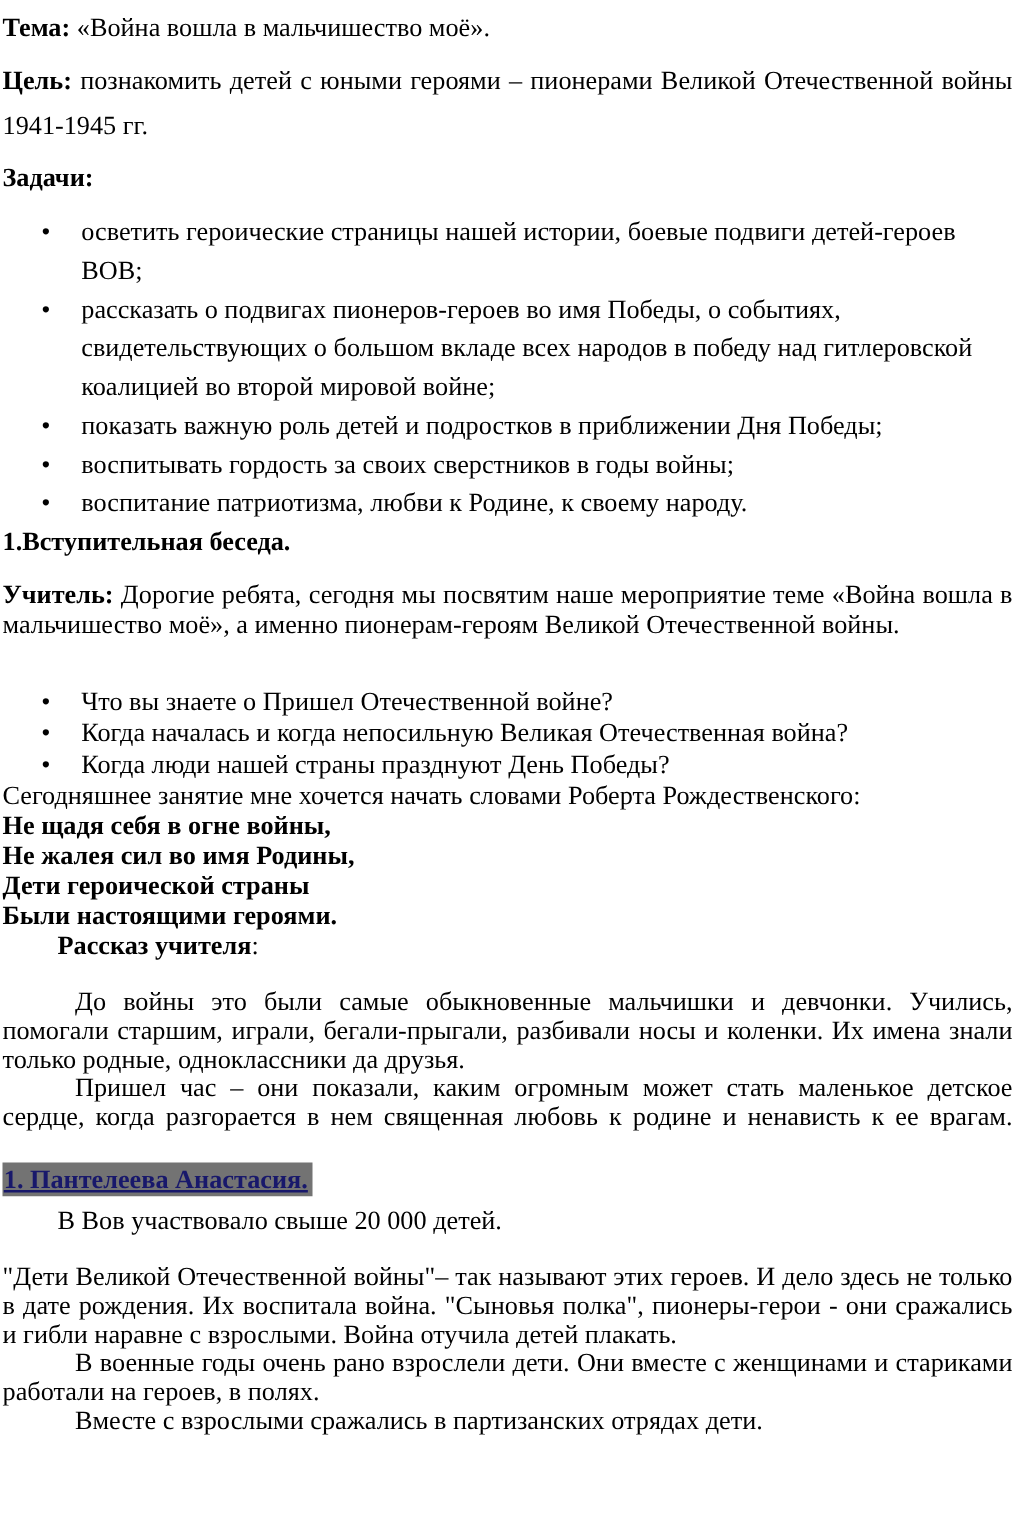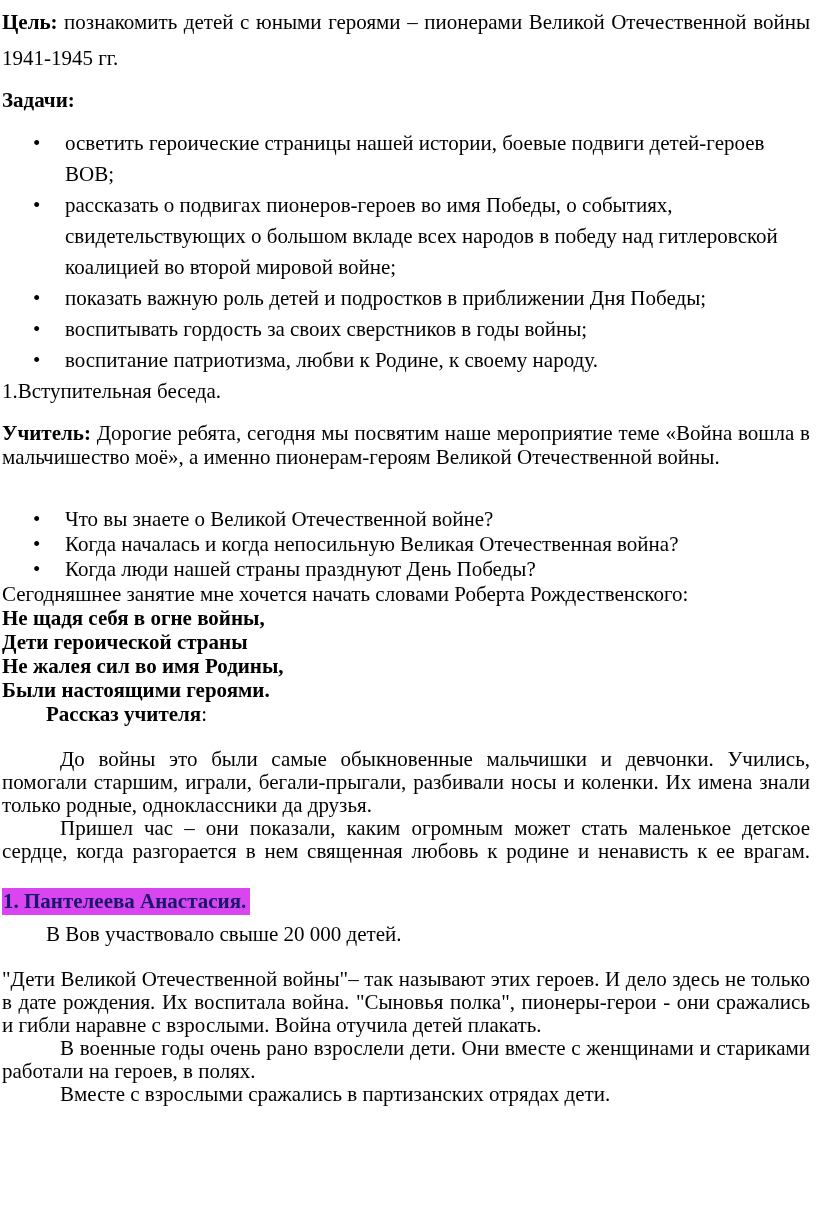--- a/index.html
+++ b/index.html
@@ -25,66 +25,67 @@
   .just-last{text-align:justify; text-align-last:justify;}
   .ind{text-indent:58px;}
   ul.doc-list{margin:0; padding:0; list-style:none;}
   ul.doc-list li{position:relative; padding-left:63px;}
   ul.doc-list .blt{position:absolute; left:31px; top:0;}
   .tasks{line-height:31px; margin-bottom:12px;}
   .questions{line-height:25px; margin-bottom:22px;}
   .poem p{font-weight:bold; line-height:24px;}
   .poem{}
   .hl{font-weight:bold; padding:1px 4px 2px 1px;}
-  .h-sec1{font-weight:normal; line-height:31px; margin-bottom:14px;}
+  .h-sec1{font-weight:bold; line-height:31px; margin-bottom:14px;}
   .h2-wrap{line-height:28px; margin-bottom:7px;}
 </style>
 </head>
 <body>
 
 <div class="page">
 
+  <p class="lh36 mb6"><b>Тема:</b><span> «Война вошла в мальчишество моё».</span></p>
 
   <p class="lh36 mb6 just"><b>Цель:</b><span> познакомить детей с юными героями – пионерами Великой Отечественной войны 1941-1945 гг.</span></p>
 
   <p class="lh36 mb10"><b>Задачи:</b></p>
 
   <ul class="doc-list tasks">
     <li><span class="blt">•</span><span>осветить героические страницы нашей истории, боевые подвиги детей-героев ВОВ;</span></li>
     <li><span class="blt">•</span><span>рассказать о подвигах пионеров-героев во имя Победы, о событиях, свидетельствующих о большом вкладе всех народов в победу над гитлеровской коалицией во второй мировой войне;</span></li>
     <li><span class="blt">•</span><span>показать важную роль детей и подростков в приближении Дня Победы;</span></li>
     <li><span class="blt">•</span><span>воспитывать гордость за своих сверстников в годы войны;</span></li>
     <li><span class="blt">•</span><span>воспитание патриотизма, любви к Родине, к своему народу.</span></li>
   </ul>
 
   <p class="h-sec1">1.Вступительная беседа.</p>
 
   <p class="lh24 mb26 just"><b>Учитель:</b><span> Дорогие ребята, сегодня мы посвятим наше мероприятие теме «Война вошла в мальчишество моё», а именно пионерам-героям Великой Отечественной войны.</span></p>
 
   <ul class="doc-list questions">
-    <li><span class="blt">•</span><span>Что вы знаете о Великой Отечественной войне?</span></li>
+    <li><span class="blt">•</span><span>Что вы знаете о Пришел Отечественной войне?</span></li>
     <li><span class="blt">•</span><span>Когда началась и когда непосильную Великая Отечественная война?</span></li>
     <li><span class="blt">•</span><span>Когда люди нашей страны празднуют День Победы?</span></li>
   </ul>
 
   <p class="lh24">Сегодняшнее занятие мне хочется начать словами Роберта Рождественского:</p>
 
   <div class="poem">
     <p>Не щадя себя в огне войны,</p>
+    <p>Не жалея сил во имя Родины,</p>
     <p>Дети героической страны</p>
-    <p>Не жалея сил во имя Родины,</p>
     <p>Были настоящими героями.</p>
   </div>
 
   <p class="lh24 mb22"><b>Рассказ учителя</b><span>:</span></p>
 
   <p class="lh23 ind just">До войны это были самые обыкновенные мальчишки и девчонки. Учились, помогали старшим, играли, бегали-прыгали, разбивали носы и коленки. Их имена знали только родные, одноклассники да друзья.</p>
   <p class="lh23 ind just-last mb24">Пришел час – они показали, каким огромным может стать маленькое детское сердце, когда разгорается в нем священная любовь к родине и ненависть к ее врагам.</p>
 
-  <p class="h2-wrap"><span class="hl" style="background-color: #d946ef; color: rgb(24, 24, 107);">1. Пантелеева Анастасия.</span></p>
+  <p class="h2-wrap"><span class="hl" style="background-color: #737373; color: rgb(24, 24, 107); text-decoration: underline;">1. Пантелеева Анастасия.</span></p>
 
   <p class="lh24 mb22">В Вов участвовало свыше 20 000 детей.</p>
 
   <p class="lh23 just">"Дети Великой Отечественной войны"– так называют этих героев. И дело здесь не только в дате рождения. Их воспитала война. "Сыновья полка", пионеры-герои - они сражались и гибли наравне с взрослыми. Война отучила детей плакать.</p>
   <p class="lh23 ind just">В военные годы очень рано взрослели дети. Они вместе с женщинами и стариками работали на героев, в полях.</p>
   <p class="lh23 ind">Вместе с  взрослыми сражались в партизанских отрядах дети.</p>
 
 </div>
 
 </body></html>

